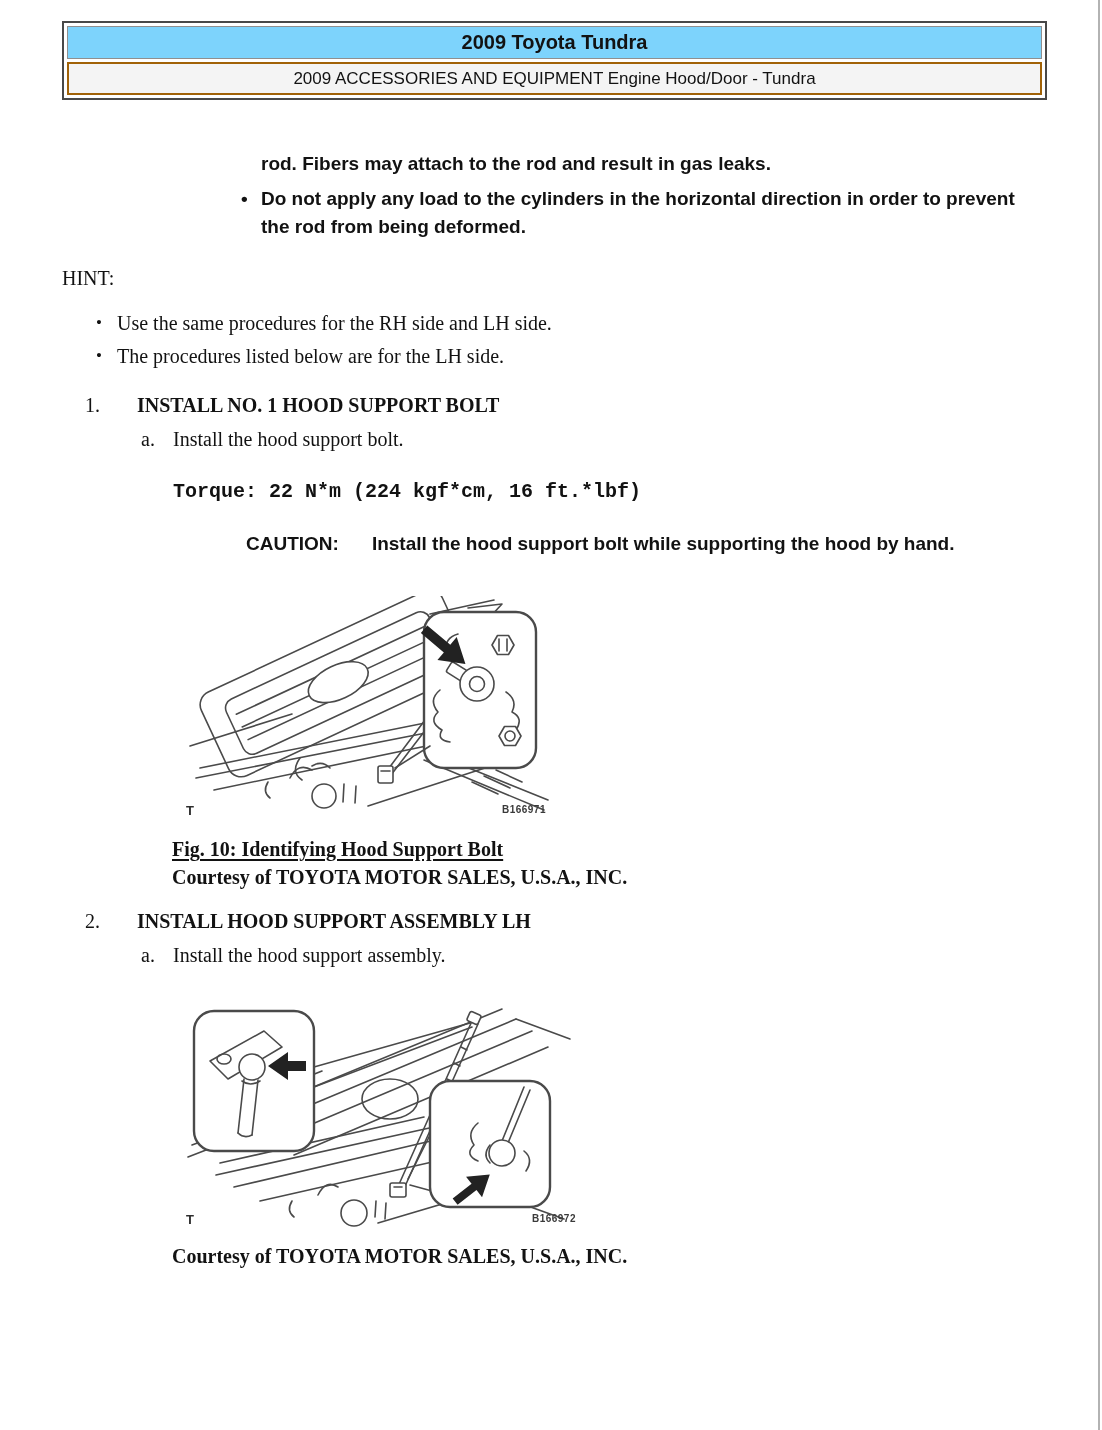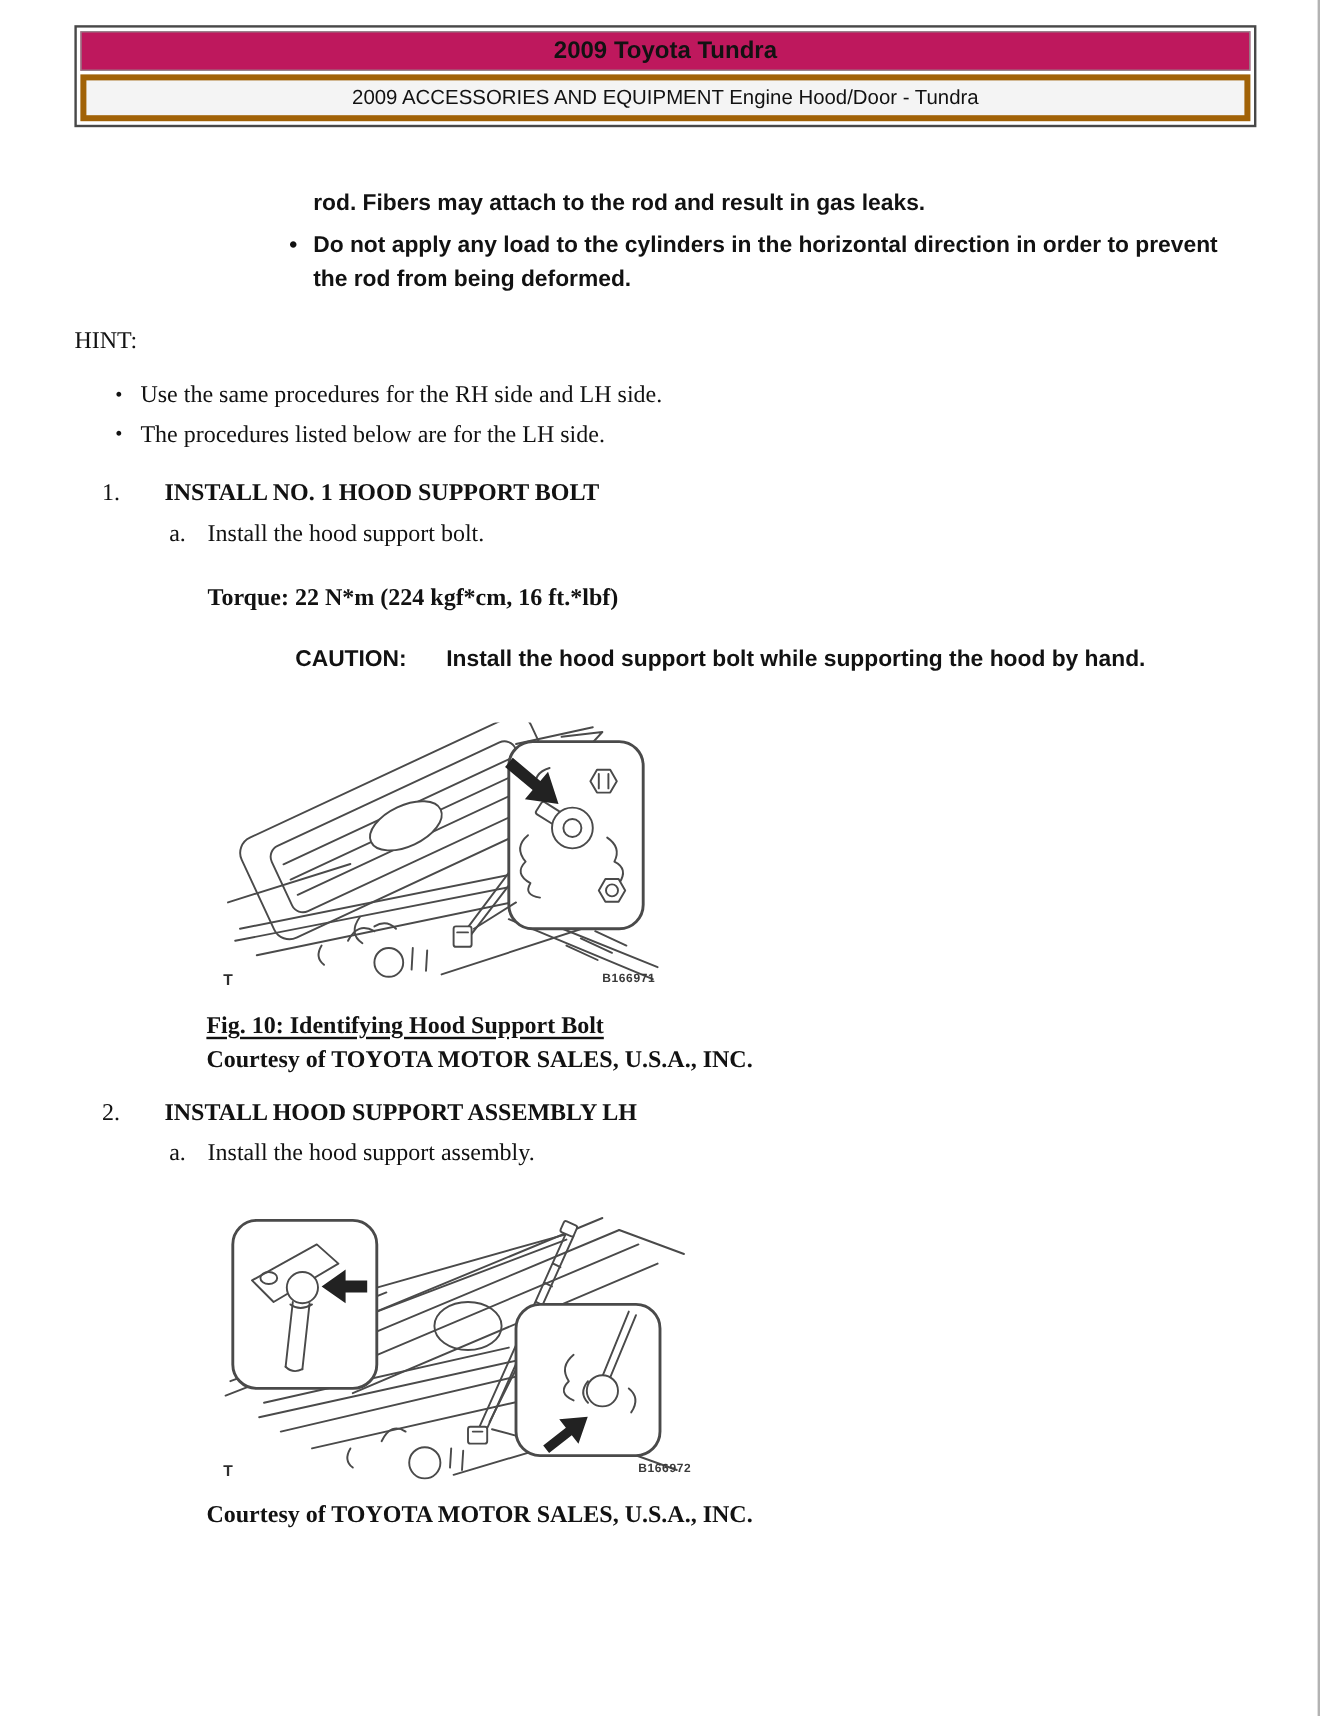--- a/index.html
+++ b/index.html
@@ -23,29 +23,29 @@
     border:2px solid #484848;
     padding:3px;
     background:#ffffff;
   }
   .doc-header-row {
     display:flex; align-items:center; justify-content:center;
     font-family:"Liberation Sans", sans-serif;
   }
   .doc-header-row.r1 {
     height:31px;
-    background:#be185d;
+    background:#7dd3fc;
     border:1px solid #8f8f8f;
     font-size:20px; font-weight:bold;
   }
   .doc-header-row.r2 {
     margin-top:3px;
     height:29px;
     background:#f4f4f4;
-    border:5px solid #a16207;
+    border:2px solid #a16207;
     font-size:17px;
   }
 
   
   .intro {
     margin:50px 0 0 261px;
     width:772px;
     font-family:"Liberation Sans", sans-serif;
     font-weight:bold; font-size:19px; line-height:28px;
   }
@@ -78,21 +78,21 @@
 
   .substep-row {
     margin:8px 0 0 141px;
     display:flex;
     font-size:20px; line-height:26px;
   }
   .substep-letter { width:32px; flex:0 0 32px; }
 
   .torque {
     margin:27px 0 0 173px;
-    font-size:20px; font-weight:bold; line-height:26px;
+    font-size:20px; font-weight:bold; line-height:26px;font-family:Liberation Mono, monospace;
   }
 
   .caution-row {
     margin:25px 0 0 246px;
     display:flex;
     font-family:"Liberation Sans", sans-serif;
     font-weight:bold; font-size:19px; line-height:28px;
   }
   .caution-label { white-space:nowrap; margin-right:9px; }
   .caution-text { width:620px;margin-left:24px; }

